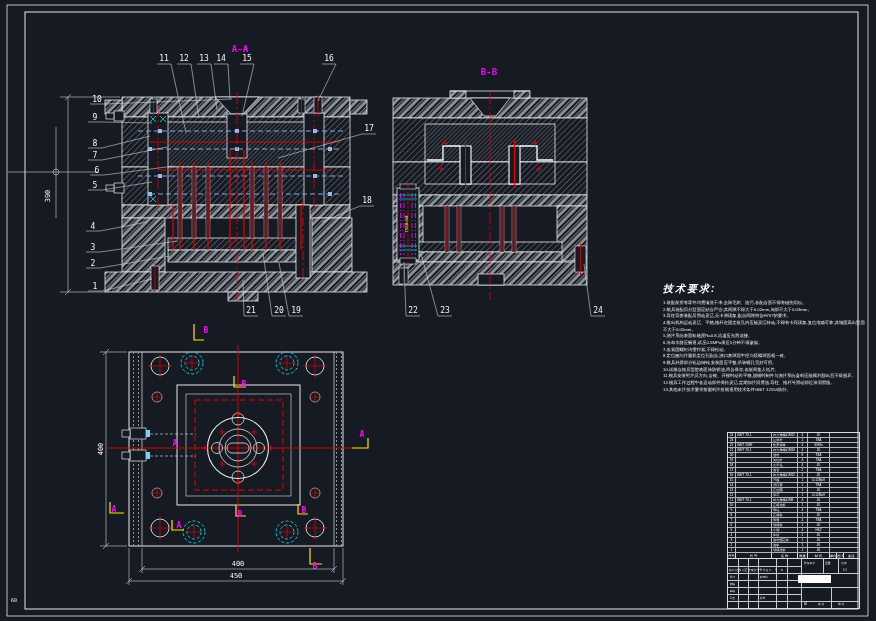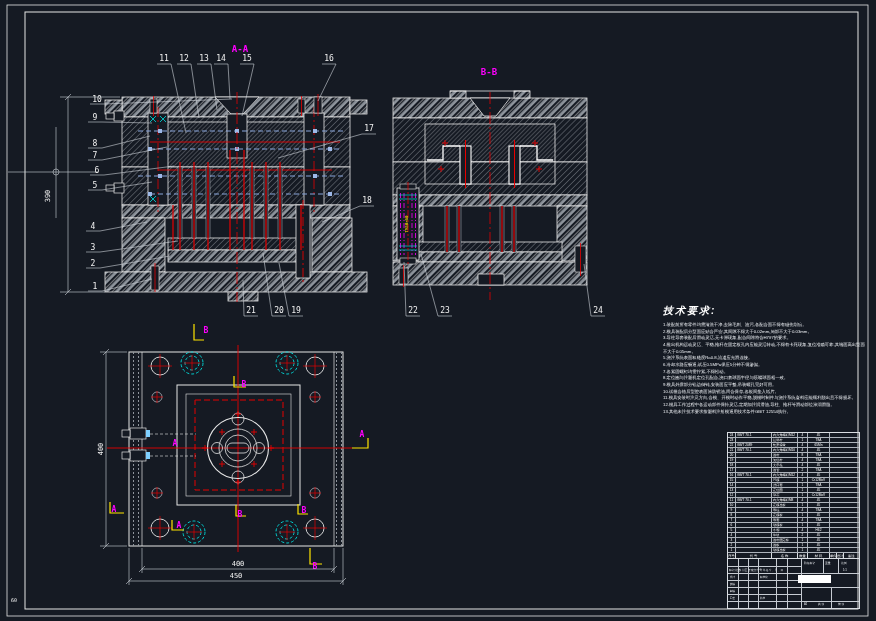--- a/index.html
+++ b/index.html
@@ -7,21 +7,21 @@
        font-family:"Liberation Sans",sans-serif;}
   svg text{font-family:"DejaVu Sans Mono",monospace;}
   .callout{fill:#f2f2f2;font-size:8px;text-anchor:middle;}
   .dim{fill:#f2f2f2;font-size:7px;text-anchor:middle;}
   .mag{fill:#ff00ff;font-size:9px;font-weight:bold;text-anchor:middle;}
   .magS{fill:#ff00ff;font-size:8px;font-weight:bold;text-anchor:middle;}
   .tiny{fill:#f2f2f2;font-size:5px;text-anchor:middle;}
   .yel{fill:#ffe400;font-size:4px;text-anchor:middle;}
 
   
-  #techreq{position:absolute;left:663px;top:304px;width:204px;color:#fff;}
+  #techreq{position:absolute;left:663px;top:282px;width:204px;color:#fff;}
   #techreq .tr-title{font-size:10px;font-weight:bold;font-style:italic;letter-spacing:2px;}
   #tech-lines{margin-top:4px;}
   .tr-line{font-size:4.3px;line-height:1.55;color:#eef1f5;}
 
   
   #bom{position:absolute;left:727px;top:432px;width:131px;color:#fff;
        border-left:0.5px solid #d9dde2;border-right:0.5px solid #d9dde2;border-top:0.5px solid #d9dde2;}
   .bom-row{display:grid;grid-template-columns:8px 36px 26px 10px 22px 28.5px;height:5px;}
   .bc{border-right:0.5px solid #aeb4bc;border-bottom:0.5px solid #aeb4bc;
       font-size:3.2px;line-height:5px;overflow:hidden;white-space:nowrap;text-align:center;}

